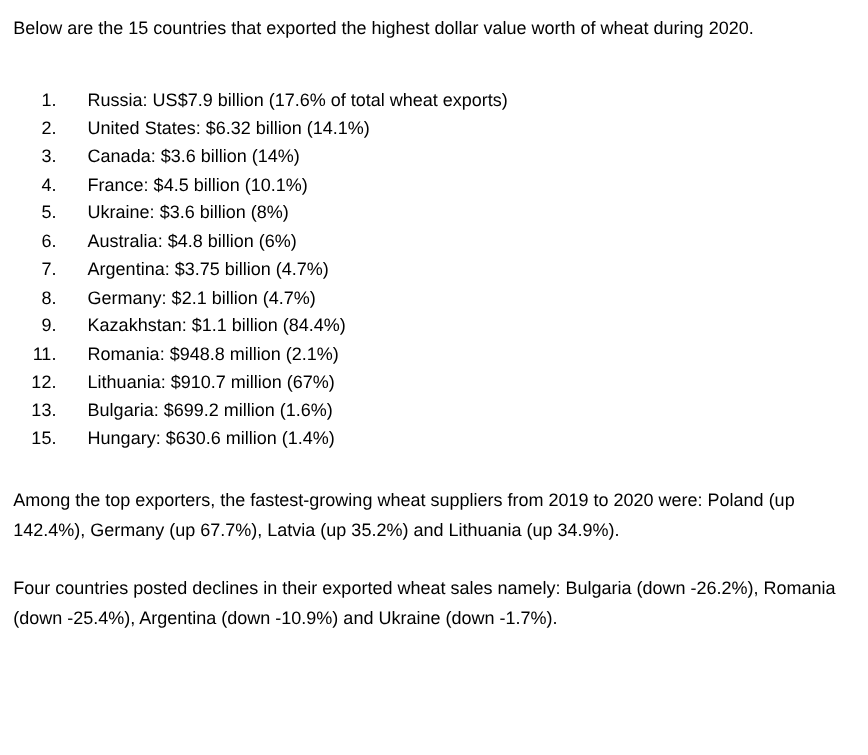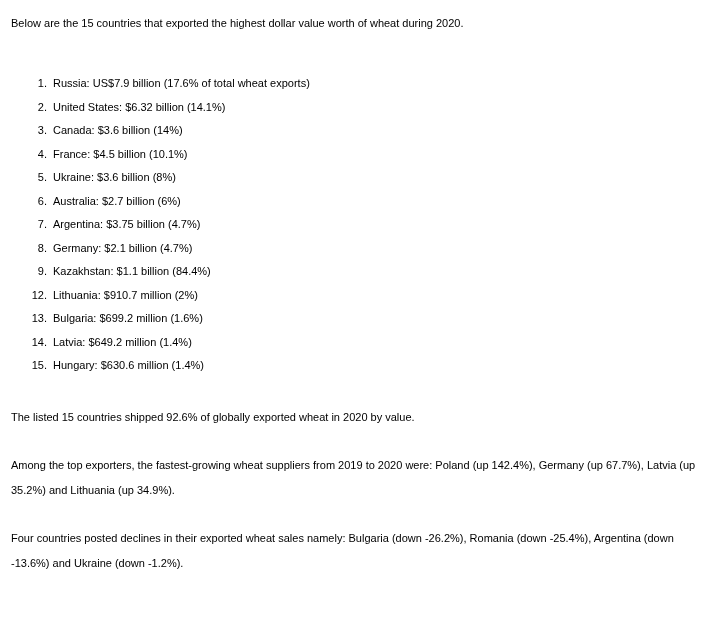--- a/index.html
+++ b/index.html
@@ -11,21 +11,21 @@
     width: 723px;
     height: 629px;
     overflow: hidden;
   }
   .page {
     box-sizing: border-box;
     width: 723px;
     height: 629px;
     padding: 11px;
     font-family: "Liberation Sans", sans-serif;
-    font-size: 11px;
+    font-size: 15px;
     line-height: 25px;
     color: #000000;
     background: #ffffff;
   }
   .page p {
     margin: 0 0 23px 0;
   }
   .exporters-list {
     margin: 36px 0 27px 0;
   }
@@ -35,20 +35,21 @@
   }
   .list-num {
     flex: none;
     width: 36px;
     text-align: right;
     margin-right: 6px;
     white-space: nowrap;
   }
   .list-text {
     flex: 1 1 auto;
+    margin-left: 20px;
   }
 </style>
 </head>
 <body>
 
 <main class="page">
   <p>Below are the 15 countries that exported the highest dollar value worth of wheat during 2020.</p>
 
   <div class="exporters-list" id="exporters-list">
       <div class="list-row">
@@ -66,50 +67,49 @@
       <div class="list-row">
         <span class="list-num">4.</span>
         <span class="list-text">France: $4.5 billion (10.1%)</span>
       </div>
       <div class="list-row">
         <span class="list-num">5.</span>
         <span class="list-text">Ukraine: $3.6 billion (8%)</span>
       </div>
       <div class="list-row">
         <span class="list-num">6.</span>
-        <span class="list-text">Australia: $2.7 billion (6%)</span>
+        <span class="list-text">Australia: $4.8 billion (6%)</span>
       </div>
       <div class="list-row">
         <span class="list-num">7.</span>
         <span class="list-text">Argentina: $3.75 billion (4.7%)</span>
       </div>
       <div class="list-row">
         <span class="list-num">8.</span>
         <span class="list-text">Germany: $2.1 billion (4.7%)</span>
       </div>
       <div class="list-row">
         <span class="list-num">9.</span>
         <span class="list-text">Kazakhstan: $1.1 billion (84.4%)</span>
       </div>
       <div class="list-row">
+        <span class="list-num">11.</span>
+        <span class="list-text">Romania: $948.8 million (2.1%)</span>
+      </div>
+      <div class="list-row">
         <span class="list-num">12.</span>
-        <span class="list-text">Lithuania: $910.7 million (2%)</span>
+        <span class="list-text">Lithuania: $910.7 million (67%)</span>
       </div>
       <div class="list-row">
         <span class="list-num">13.</span>
         <span class="list-text">Bulgaria: $699.2 million (1.6%)</span>
-      </div>
-      <div class="list-row">
-        <span class="list-num">14.</span>
-        <span class="list-text">Latvia: $649.2 million (1.4%)</span>
       </div>
       <div class="list-row">
         <span class="list-num">15.</span>
         <span class="list-text">Hungary: $630.6 million (1.4%)</span>
       </div>
     </div>
 
-  <p>The listed 15 countries shipped 92.6% of globally exported wheat in 2020 by value.</p>
 
   <p>Among the top exporters, the fastest-growing wheat suppliers from 2019 to 2020 were: Poland (up 142.4%), Germany (up 67.7%), Latvia (up 35.2%) and Lithuania (up 34.9%).</p>
 
-  <p>Four countries posted declines in their exported wheat sales namely: Bulgaria (down -26.2%), Romania (down -25.4%), Argentina (down -13.6%) and Ukraine (down -1.2%).</p>
+  <p>Four countries posted declines in their exported wheat sales namely: Bulgaria (down -26.2%), Romania (down -25.4%), Argentina (down -10.9%) and Ukraine (down -1.7%).</p>
 </main>
 
 </body></html>

